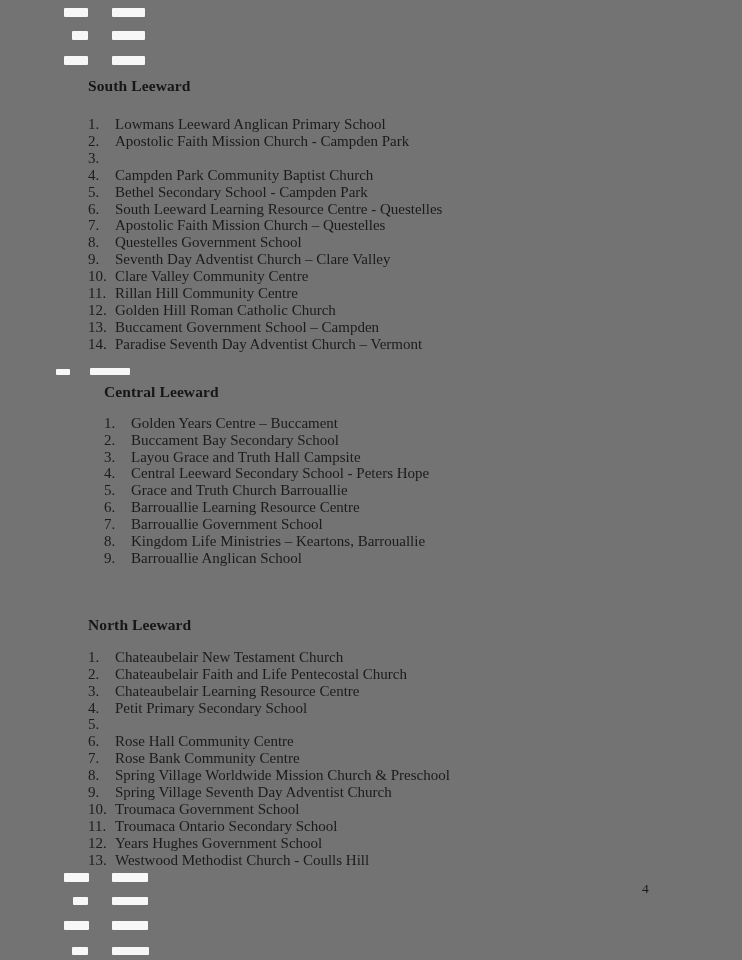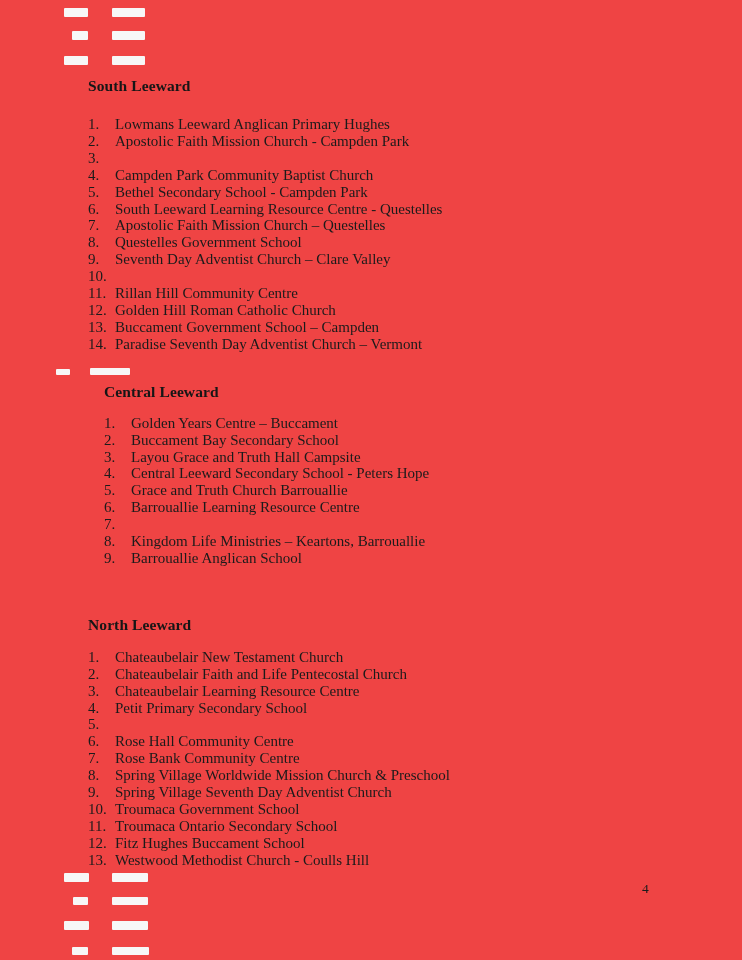--- a/index.html
+++ b/index.html
@@ -12,21 +12,21 @@
     background: #ffffff;
     position: relative;
     overflow: hidden;
     font-family: "Liberation Serif", "DejaVu Serif", serif;
     color: #1b1b1b;
     -webkit-font-smoothing: antialiased;
   }
   .page {
     position: absolute;
     inset: 0;
-    background: #ef4444;
+    background: #737373;
   }
   .content {
     position: absolute;
     left: 88px;
     top: 76px;
     width: 560px;
   }
   h2.district-heading {
     margin: 0;
     font-size: 15.5px;
@@ -110,21 +110,21 @@
   <div class="artifact b7"></div>
   <div class="artifact b8"></div>
 
   <div class="content">
 
     <section class="district sec-south">
       <h2 class="district-heading">South Leeward</h2>
       <ol class="district-list">
           <li class="list-item">
             <span class="num">1.</span>
-            <span class="txt">Lowmans Leeward Anglican Primary Hughes</span>
+            <span class="txt">Lowmans Leeward Anglican Primary School</span>
           </li>
           <li class="list-item">
             <span class="num">2.</span>
             <span class="txt">Apostolic Faith Mission Church - Campden Park</span>
           </li>
           <li class="list-item">
             <span class="num">3.</span>
           </li>
           <li class="list-item">
             <span class="num">4.</span>
@@ -145,20 +145,21 @@
           <li class="list-item">
             <span class="num">8.</span>
             <span class="txt">Questelles Government School</span>
           </li>
           <li class="list-item">
             <span class="num">9.</span>
             <span class="txt">Seventh Day Adventist Church – Clare Valley</span>
           </li>
           <li class="list-item">
             <span class="num">10.</span>
+            <span class="txt">Clare Valley Community Centre</span>
           </li>
           <li class="list-item">
             <span class="num">11.</span>
             <span class="txt">Rillan Hill Community Centre</span>
           </li>
           <li class="list-item">
             <span class="num">12.</span>
             <span class="txt">Golden Hill Roman Catholic Church</span>
           </li>
           <li class="list-item">
@@ -194,20 +195,21 @@
           <li class="list-item">
             <span class="num">5.</span>
             <span class="txt">Grace and Truth Church Barrouallie</span>
           </li>
           <li class="list-item">
             <span class="num">6.</span>
             <span class="txt">Barrouallie Learning Resource Centre</span>
           </li>
           <li class="list-item">
             <span class="num">7.</span>
+            <span class="txt">Barrouallie Government School</span>
           </li>
           <li class="list-item">
             <span class="num">8.</span>
             <span class="txt">Kingdom Life Ministries – Keartons, Barrouallie</span>
           </li>
           <li class="list-item">
             <span class="num">9.</span>
             <span class="txt">Barrouallie Anglican School</span>
           </li>
         </ol>
@@ -254,21 +256,21 @@
           <li class="list-item">
             <span class="num">10.</span>
             <span class="txt">Troumaca Government School</span>
           </li>
           <li class="list-item">
             <span class="num">11.</span>
             <span class="txt">Troumaca Ontario Secondary School</span>
           </li>
           <li class="list-item">
             <span class="num">12.</span>
-            <span class="txt">Fitz Hughes Buccament School</span>
+            <span class="txt">Years Hughes Government School</span>
           </li>
           <li class="list-item">
             <span class="num">13.</span>
             <span class="txt">Westwood Methodist Church - Coulls Hill</span>
           </li>
         </ol>
     </section>
 
   </div>
 

